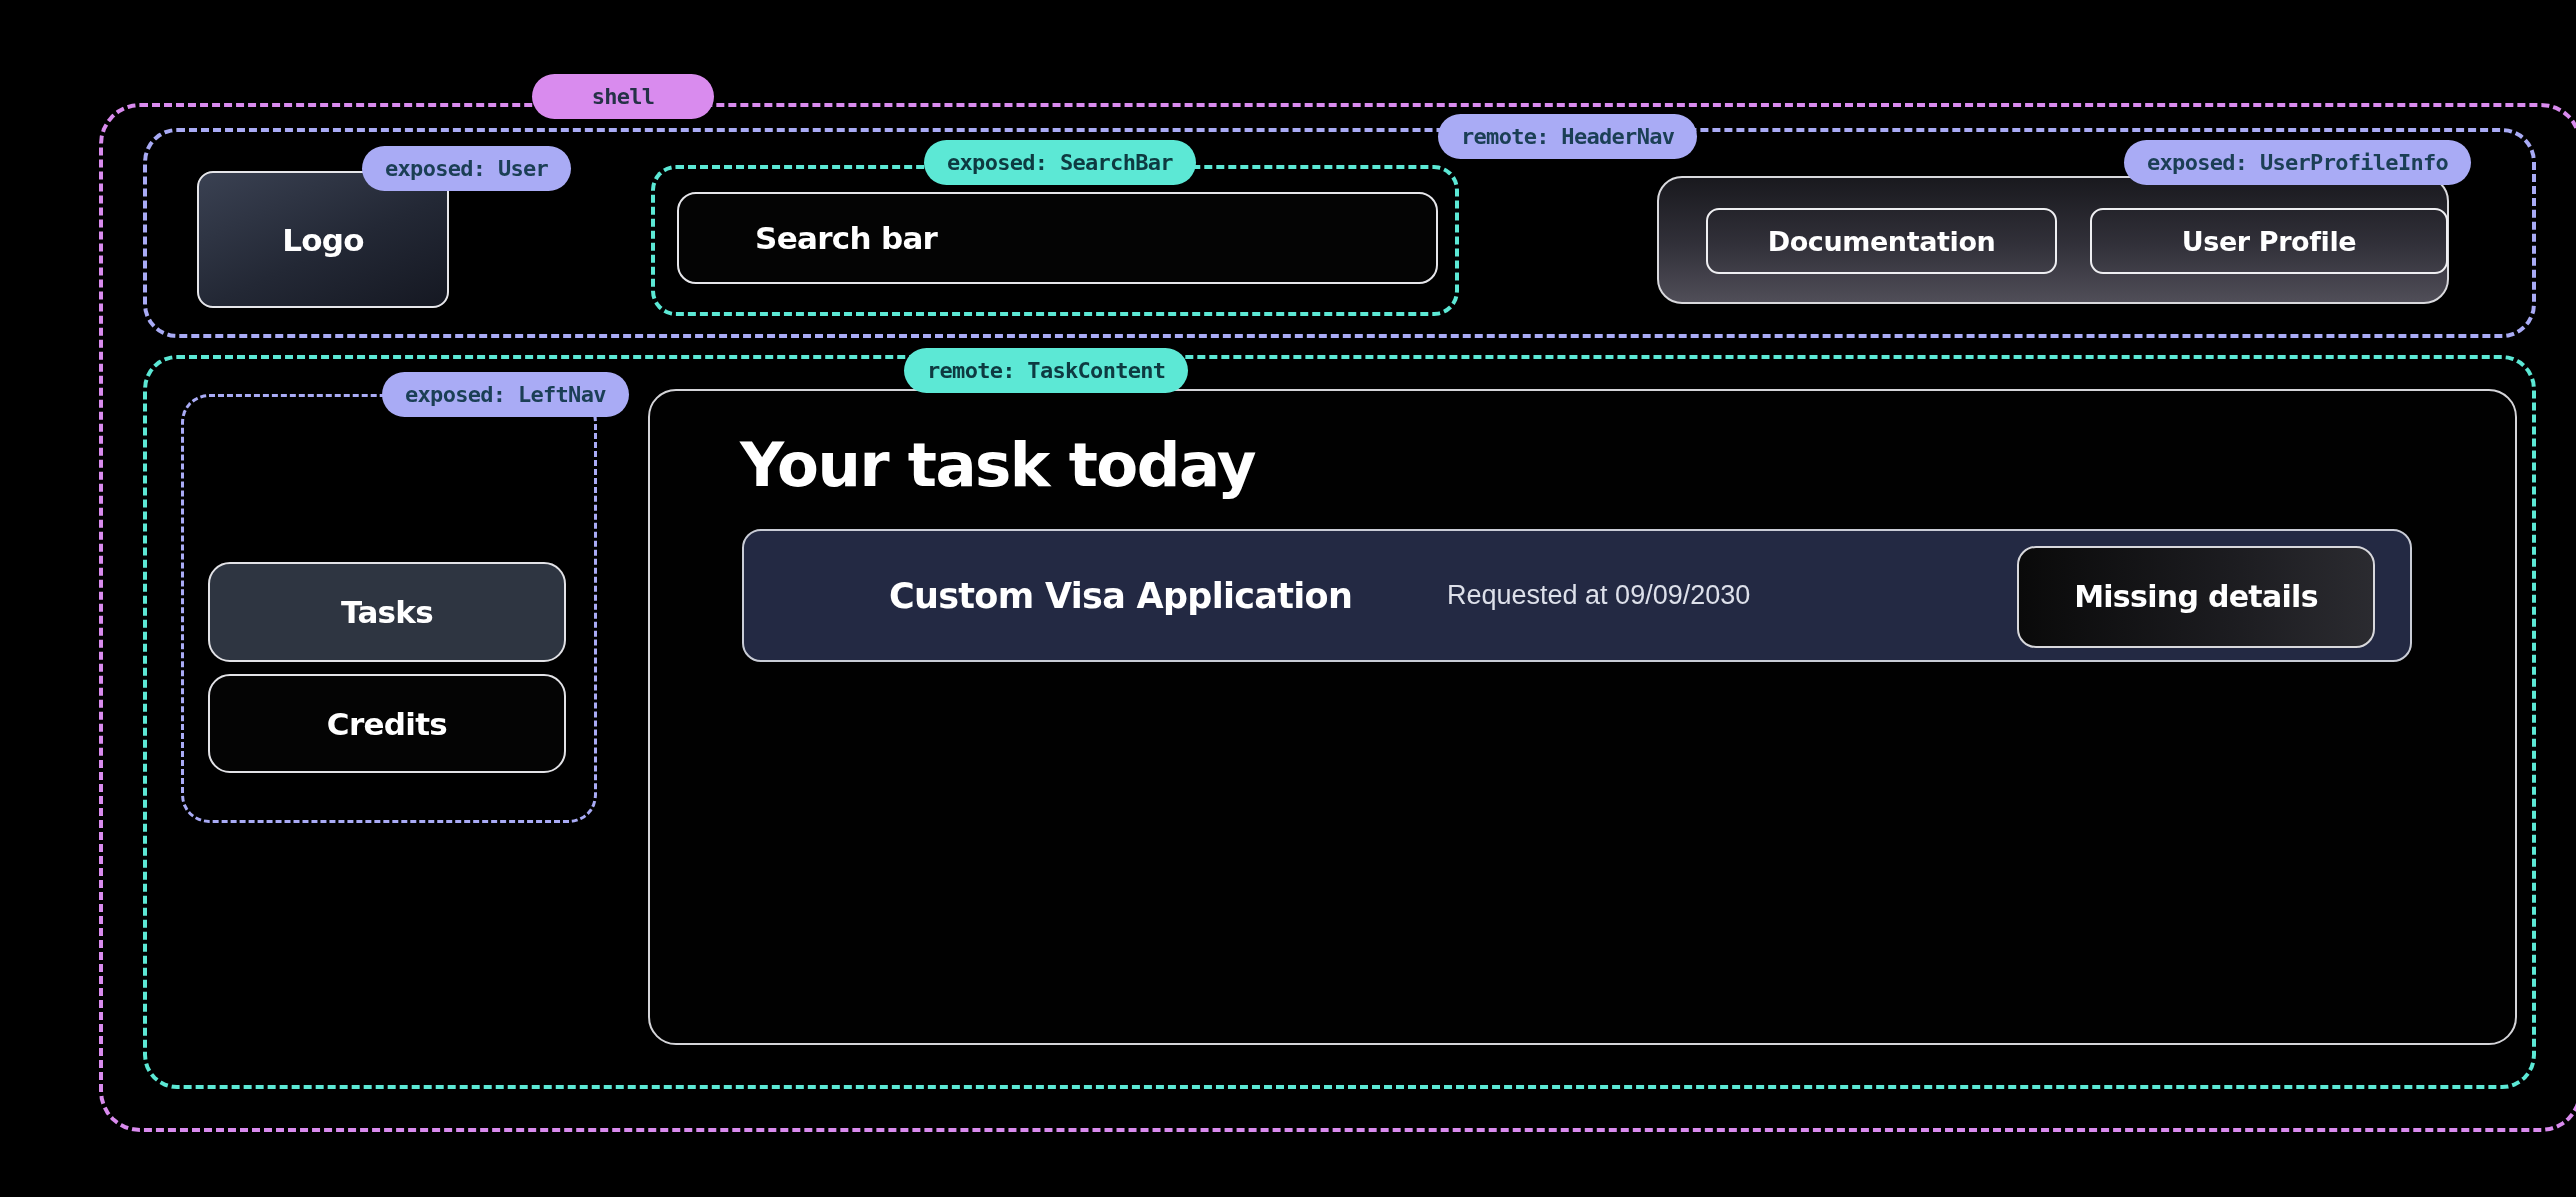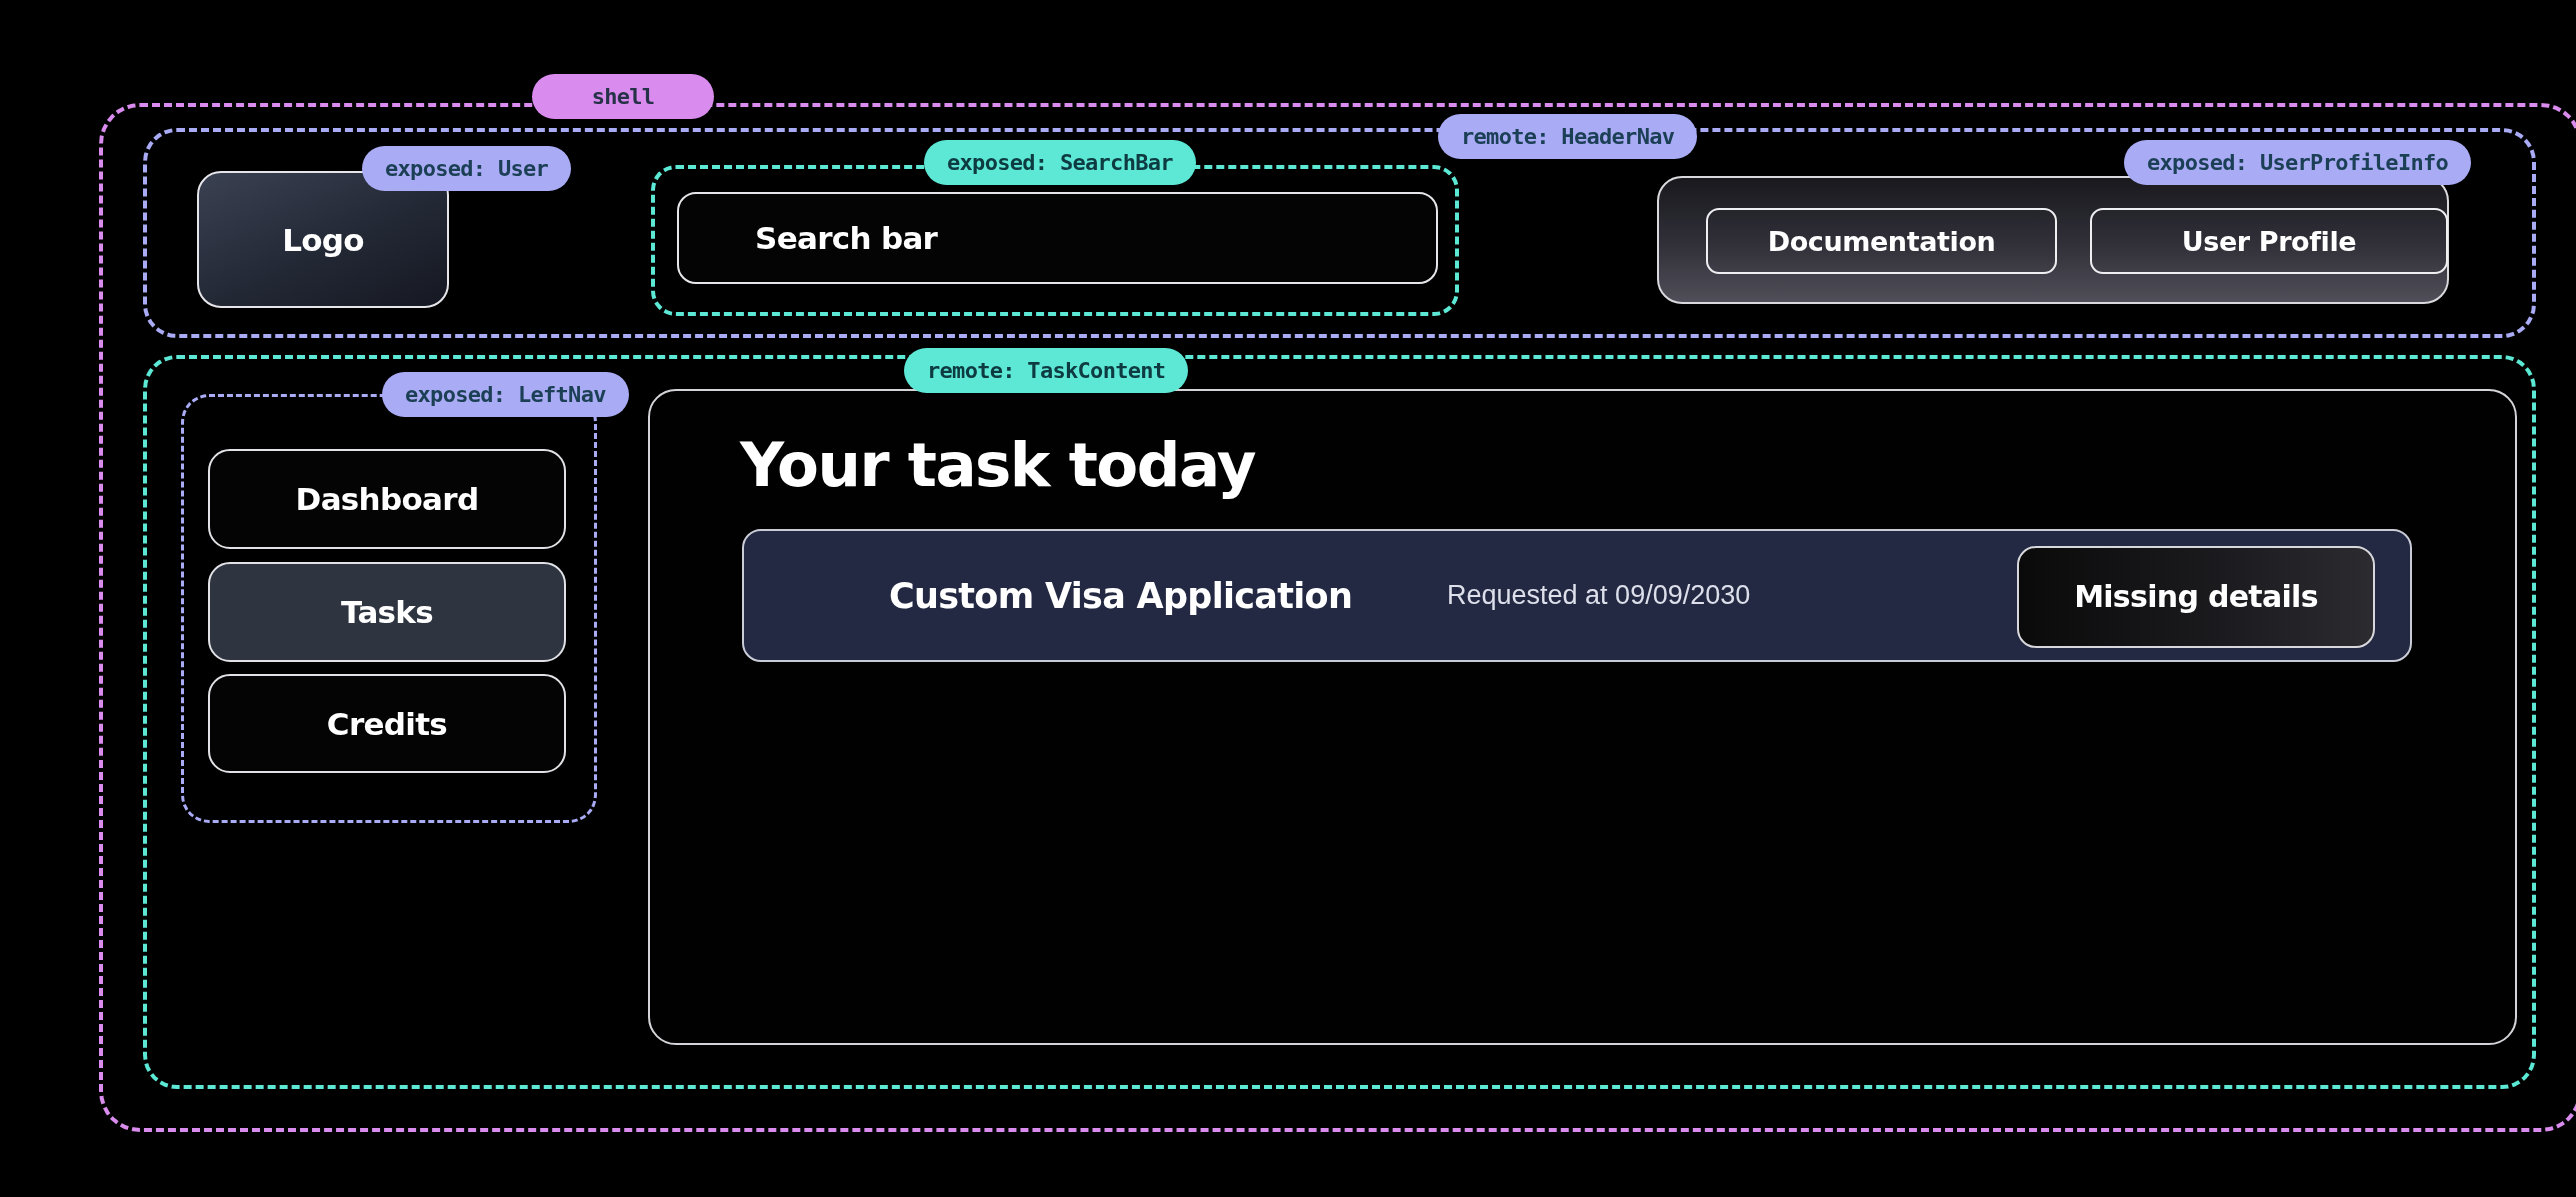--- a/index.html
+++ b/index.html
@@ -29,21 +29,21 @@
   .pill.teal{background:var(--exposed-accent,#5ce8d5);color:#0e3a41;}
   .shell-pill{left:484px;top:74px;min-width:136px;}
   .headernav-pill{left:1390px;top:114px;}
   .logo-pill{left:314px;top:146px;}
   .searchbar-pill{left:876px;top:140px;}
   .upi-pill{left:2076px;top:140px;}
   .taskcontent-pill{left:856px;top:348px;}
   .leftnav-pill{left:334px;top:372px;}
 
   
-  .logo-box{position:absolute;left:149px;top:171px;width:248px;height:133px;border-radius:24px;
+  .logo-box{position:absolute;left:149px;top:171px;width:248px;height:133px;border-radius:16px;
             border:2.9px solid #e6e6ea;display:flex;align-items:center;justify-content:center;
             background:linear-gradient(155deg,#3a4152 0%,#232835 55%,#151822 100%);
             font-weight:700;font-size:31px;letter-spacing:-0.7px;}
   .search-input{position:absolute;left:629px;top:192px;width:761px;height:92px;border-radius:19px;
                 border:2.9px solid #e6e6ea;background:#040404;display:flex;align-items:center;
                 padding-left:76px;box-sizing:border-box;font-weight:700;font-size:31px;letter-spacing:-0.7px;}
   .upi-box{position:absolute;left:1609px;top:176px;width:792px;height:128px;border-radius:25px;
            border:2.9px solid #d9d9dd;box-sizing:border-box;
            background:linear-gradient(180deg,#19191e 0%,#32313a 55%,#504e58 100%);}
   .ghost-btn{position:absolute;top:30px;height:66px;border-radius:13px;border:2.2px solid #efeff2;
@@ -101,21 +101,20 @@
     <div class="ghost-btn doc-btn">Documentation</div>
     <div class="ghost-btn user-btn">User Profile</div>
   </div>
   <div class="pill lav upi-pill">exposed: UserProfileInfo</div>
 
   <div class="group taskcontent-box"></div>
   <div class="pill teal taskcontent-pill">remote: TaskContent</div>
 
   <div class="group leftnav-box"></div>
   <div class="pill lav leftnav-pill">exposed: LeftNav</div>
-  <div class="nav-btn nav-dashboard">Dashboard</div>
   <div class="nav-btn nav-tasks">Tasks</div>
   <div class="nav-btn nav-credits">Credits</div>
 
   <div class="main-panel">
     <div class="main-heading">Your task today</div>
     <div class="task-row">
       <div class="task-name">Custom Visa Application</div>
       <div class="task-date">Requested at 09/09/2030</div>
       <div class="status-btn">Missing details</div>
     </div>

